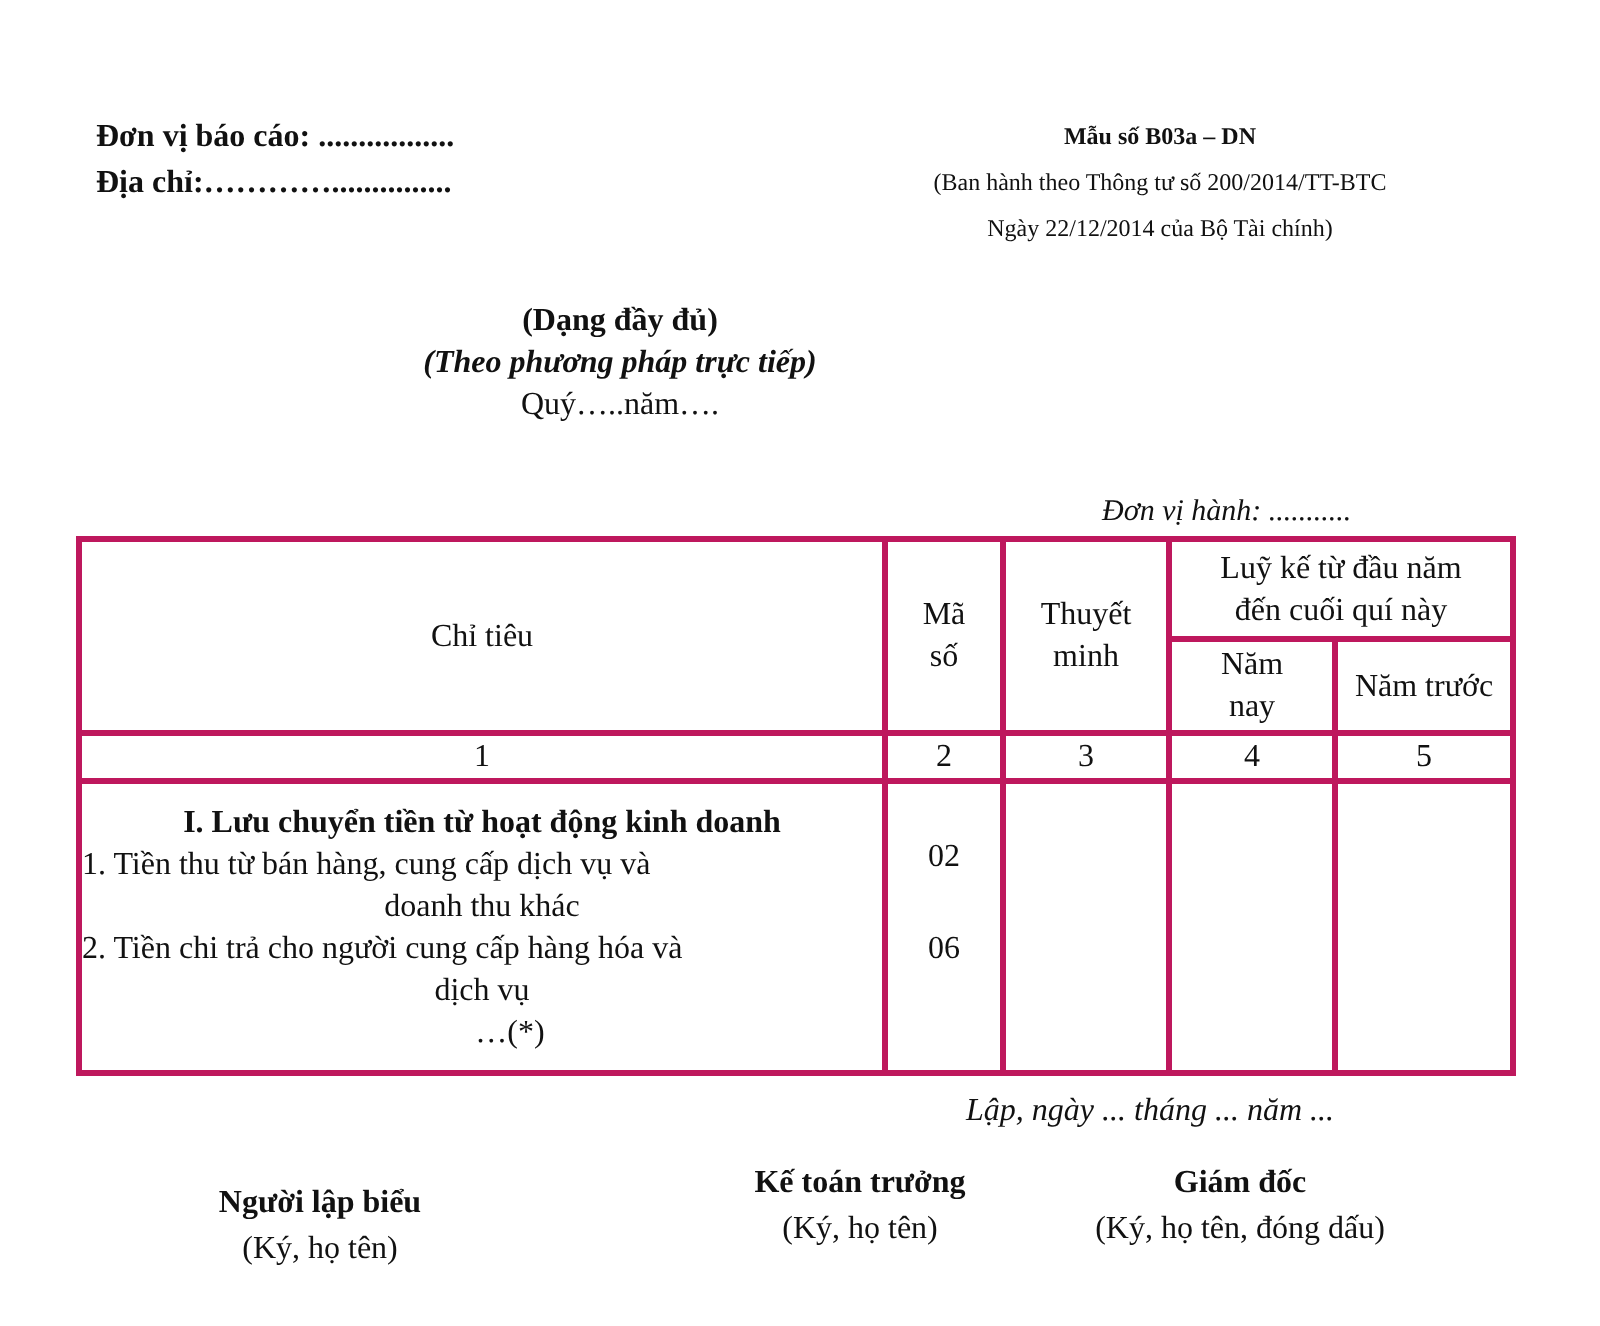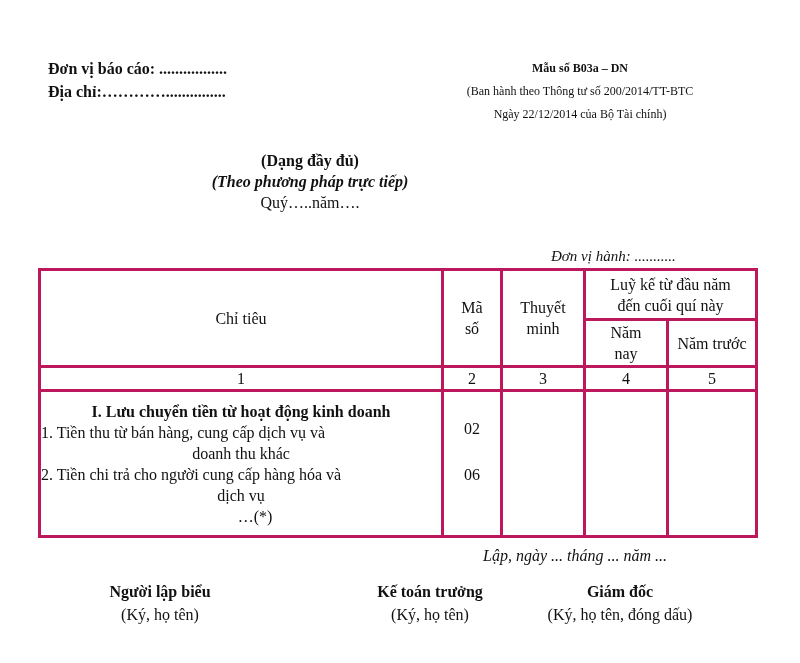--- a/index.html
+++ b/index.html
@@ -40,21 +40,21 @@
   .item { text-align:justify; text-align-last:left; }
   .item-cont { }
   .ellip { padding-left:28px; }
   td.codes { vertical-align:top; padding-top:24px; }
   td.codes div { height:46px; }
   tr.body-row td { height:143px; }
 
   .date-line { left:483px; top:547px; font-style:italic; font-size:16px; }
   .sig { top:580px; text-align:center; font-size:16px; line-height:23px; }
   .sig .role { font-weight:bold; }
-  .sig1 { left:80px; width:160px; }
+  .sig1 { left:80px; width:160px;margin-top:10px; }
   .sig2 { left:340px; width:180px; }
   .sig3 { left:520px; width:200px; }
 </style>
 </head>
 <body>
 
 <div class="abs left-head">
   <div>Đơn vị báo cáo: .................</div>
   <div>Địa chỉ:…………...............</div>
 </div>

